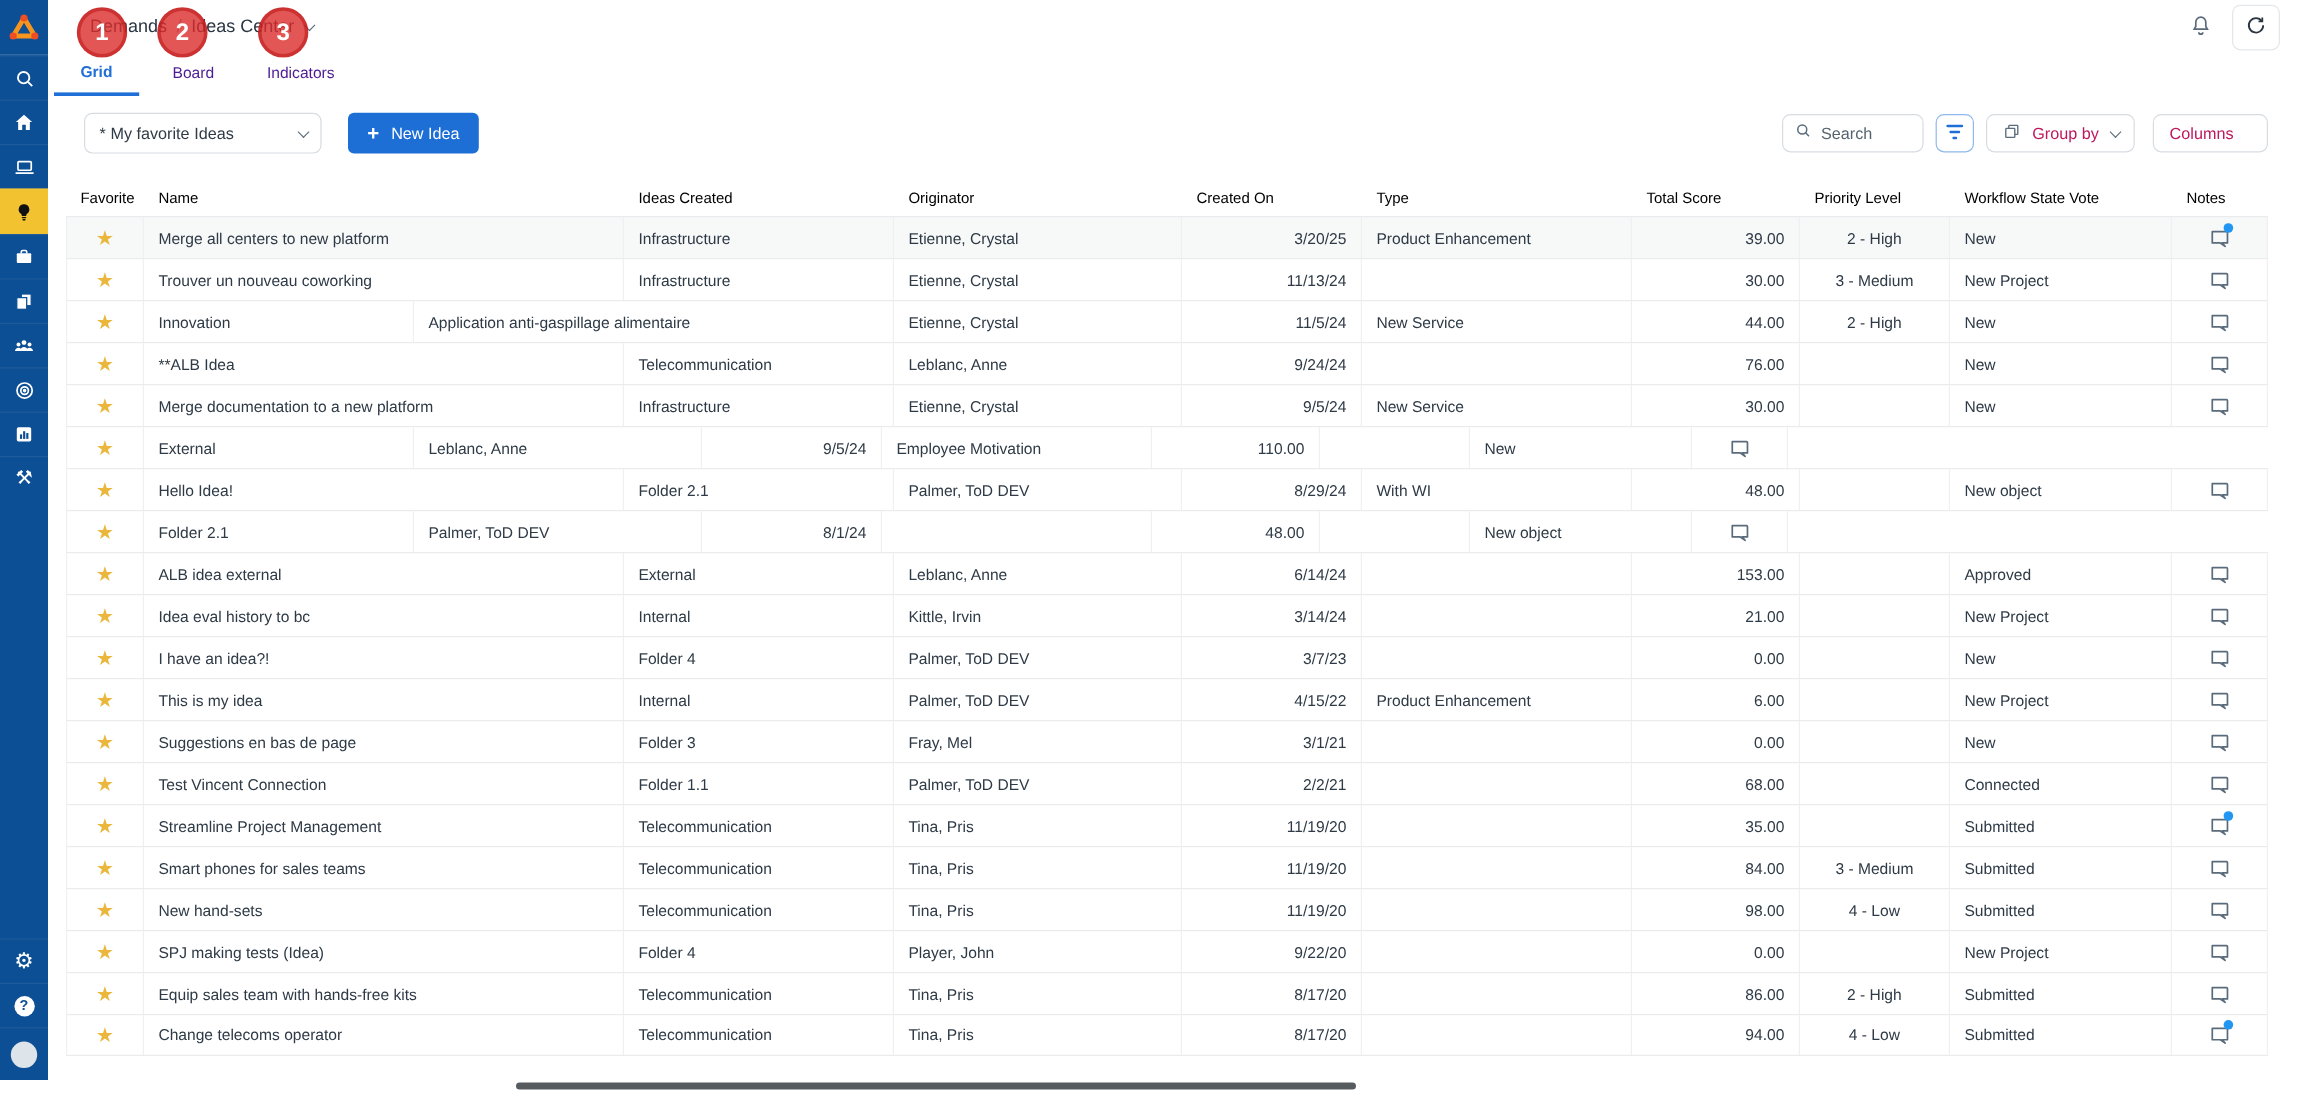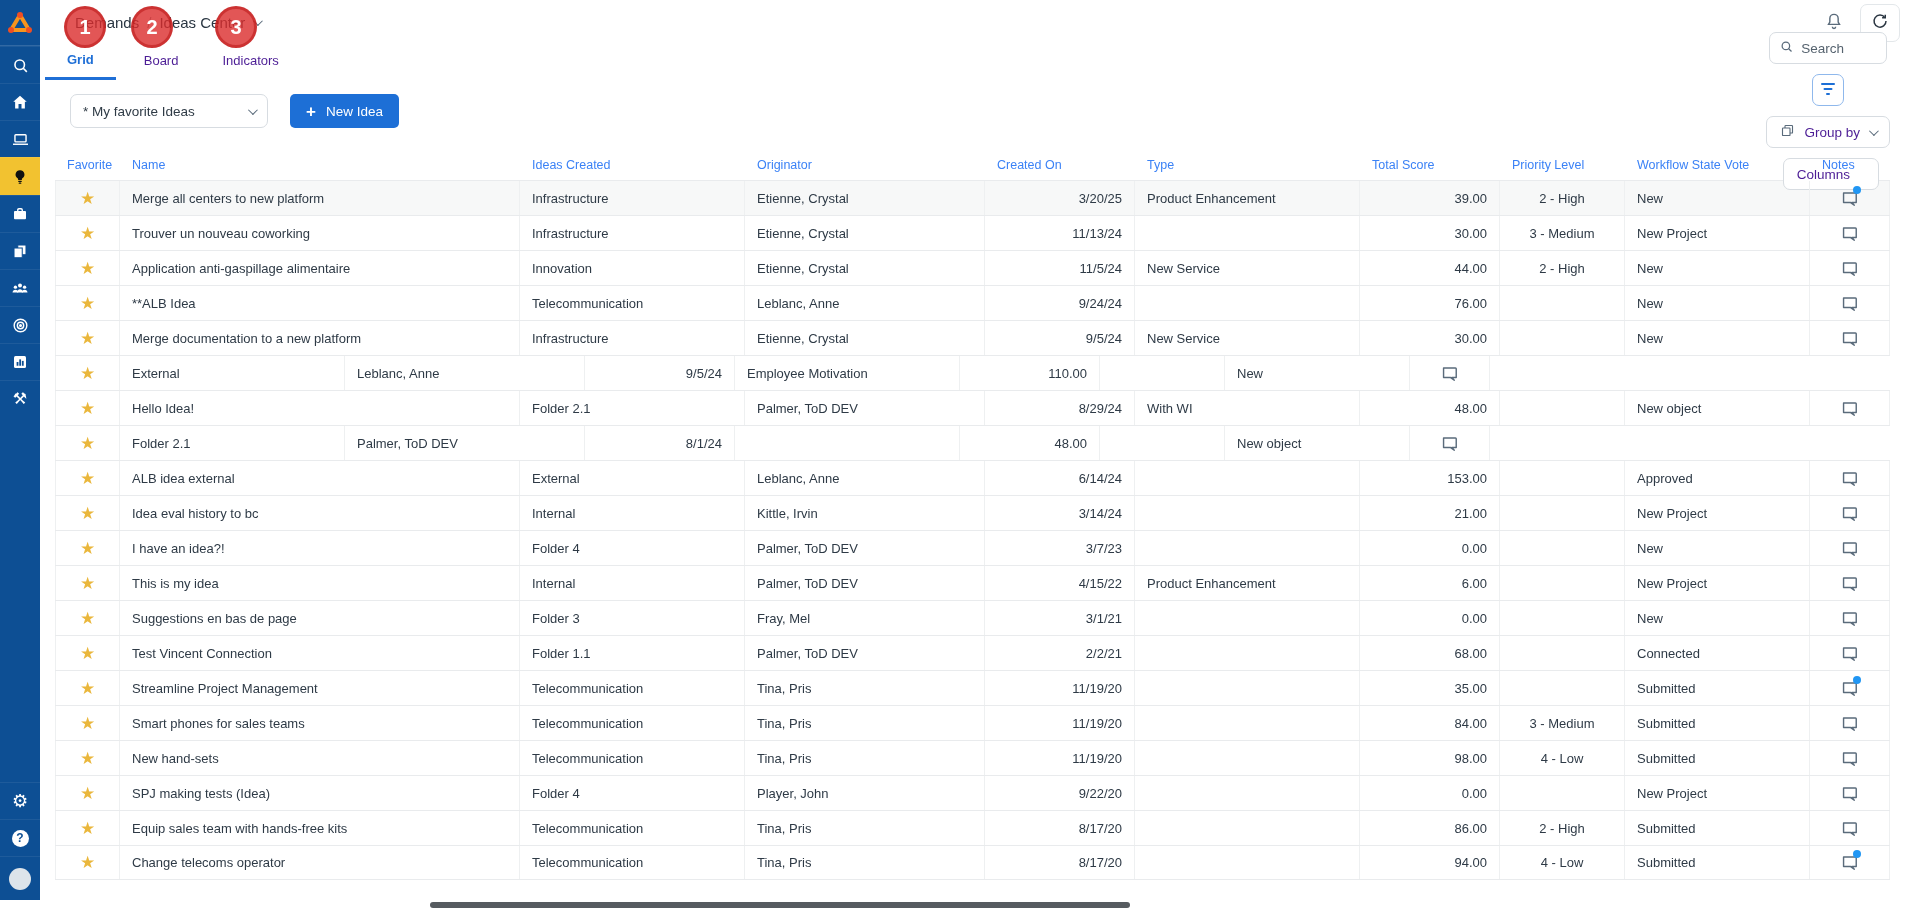--- a/index.html
+++ b/index.html
@@ -54,37 +54,37 @@
   
   .toolbar { margin-top:14px; padding:0 30px; display:flex; align-items:center; height:34px;justify-content:flex-end; }
   .select-box { width:198px; height:34px; border:1px solid #d7dce1; border-radius:7px;
     background:#fff; display:flex; align-items:center; justify-content:space-between;
     padding:0 12px; font-size:13.5px; color:#2f3b46; cursor:pointer; }
   .select-box .chev { border-color:#5a6b7b; }
   .btn-primary { margin-left:22px; height:34px; padding:0 16px; background:#1d6fd6;
     color:#fff; border:none; border-radius:5px; font-size:13.5px; display:flex;
     align-items:center; gap:10px; cursor:pointer; font-family:inherit; }
   .btn-primary .plus { font-size:17px; font-weight:bold; line-height:1; }
-  .tb-right { margin-left:auto; display:flex; align-items:center; gap:10px;flex-direction:column; }
+  .tb-right { margin-left:auto; display:flex; align-items:center; gap:10px; }
   .search-box { width:118px; height:32px; border:1px solid #d7dce1; border-radius:7px;
     display:flex; align-items:center; padding:0 9px; gap:7px; background:#fff; }
   .search-box input { border:none; outline:none; width:78px; font-size:13.5px;
     color:#2f3b46; font-family:inherit; }
   .search-box input::placeholder { color:#56636f; }
   .filter-btn { width:32px; height:32px; border:1px solid #8fb8ec; border-radius:7px;
     background:#fff; display:flex; align-items:center; justify-content:center; cursor:pointer; }
   .btn-plain { height:32px; border:1px solid #d7dce1; border-radius:7px; background:#fff;
     display:flex; align-items:center; gap:9px; padding:0 13px; font-size:13.5px;
-    color:#4c1d95; cursor:pointer; font-family:inherit; }
+    color:#be185d; cursor:pointer; font-family:inherit; }
   .btn-columns { width:96px; justify-content:flex-start; margin-left:5px; }
 
   
   .grid { margin:21px 0 0 15px; width:1835px; }
   .thead { display:flex; height:31px; align-items:center; }
-  .th { font-size:12.5px; color:#3b82f6; padding:0 12px; }
+  .th { font-size:12.5px; color:#000000; padding:0 12px; }
   .tr { display:flex; height:35px; align-items:center; border-top:1px solid #e9ebed;
     background:#fff; }
   .tr:last-child { border-bottom:1px solid #e9ebed; }
   .tr.hl { background:#f7f8f8; }
   .td { height:100%; display:flex; align-items:center; padding:0 12px; font-size:13px;
     color:#2e3a46; border-right:1px solid #eef0f1; overflow:hidden; white-space:nowrap; }
   .td:first-child { border-left:1px solid #eef0f1; }
   .c0{width:65px;} .c1{width:400px;} .c2{width:225px;} .c3{width:240px;}
   .c4{width:150px;} .c5{width:225px;} .c6{width:140px;} .c7{width:125px;}
   .c8{width:185px;} .c9{width:80px;}
@@ -338,22 +338,22 @@
           <path d="M4.5 5h15a1 1 0 0 1 1 1v11h-5.5l3 3.5-5-3.5H4.5z" stroke-linejoin="round"></path>
         </svg>
 
       </span>
     </div>
   </div>
           <div class="tr">
     <div class="td c0 al-c">
       <span class="star">★</span>
     </div>
+    <div class="td c2">Innovation</div>
     <div class="td c1">Application anti-gaspillage alimentaire</div>
-    <div class="td c2">Innovation</div>
     <div class="td c3">Etienne, Crystal</div>
     <div class="td c4 al-r">11/5/24</div>
     <div class="td c5">New Service</div>
     <div class="td c6 al-r">44.00</div>
     <div class="td c7 al-c">2 - High</div>
     <div class="td c8">New</div>
     <div class="td c9 al-c">
       <span class="note-wrap">
         <svg width="19" height="19" viewBox="0 0 24 24" fill="none" stroke="#5a6b7b" stroke-width="1.8">
           <path d="M4.5 5h15a1 1 0 0 1 1 1v11h-5.5l3 3.5-5-3.5H4.5z" stroke-linejoin="round"></path>

